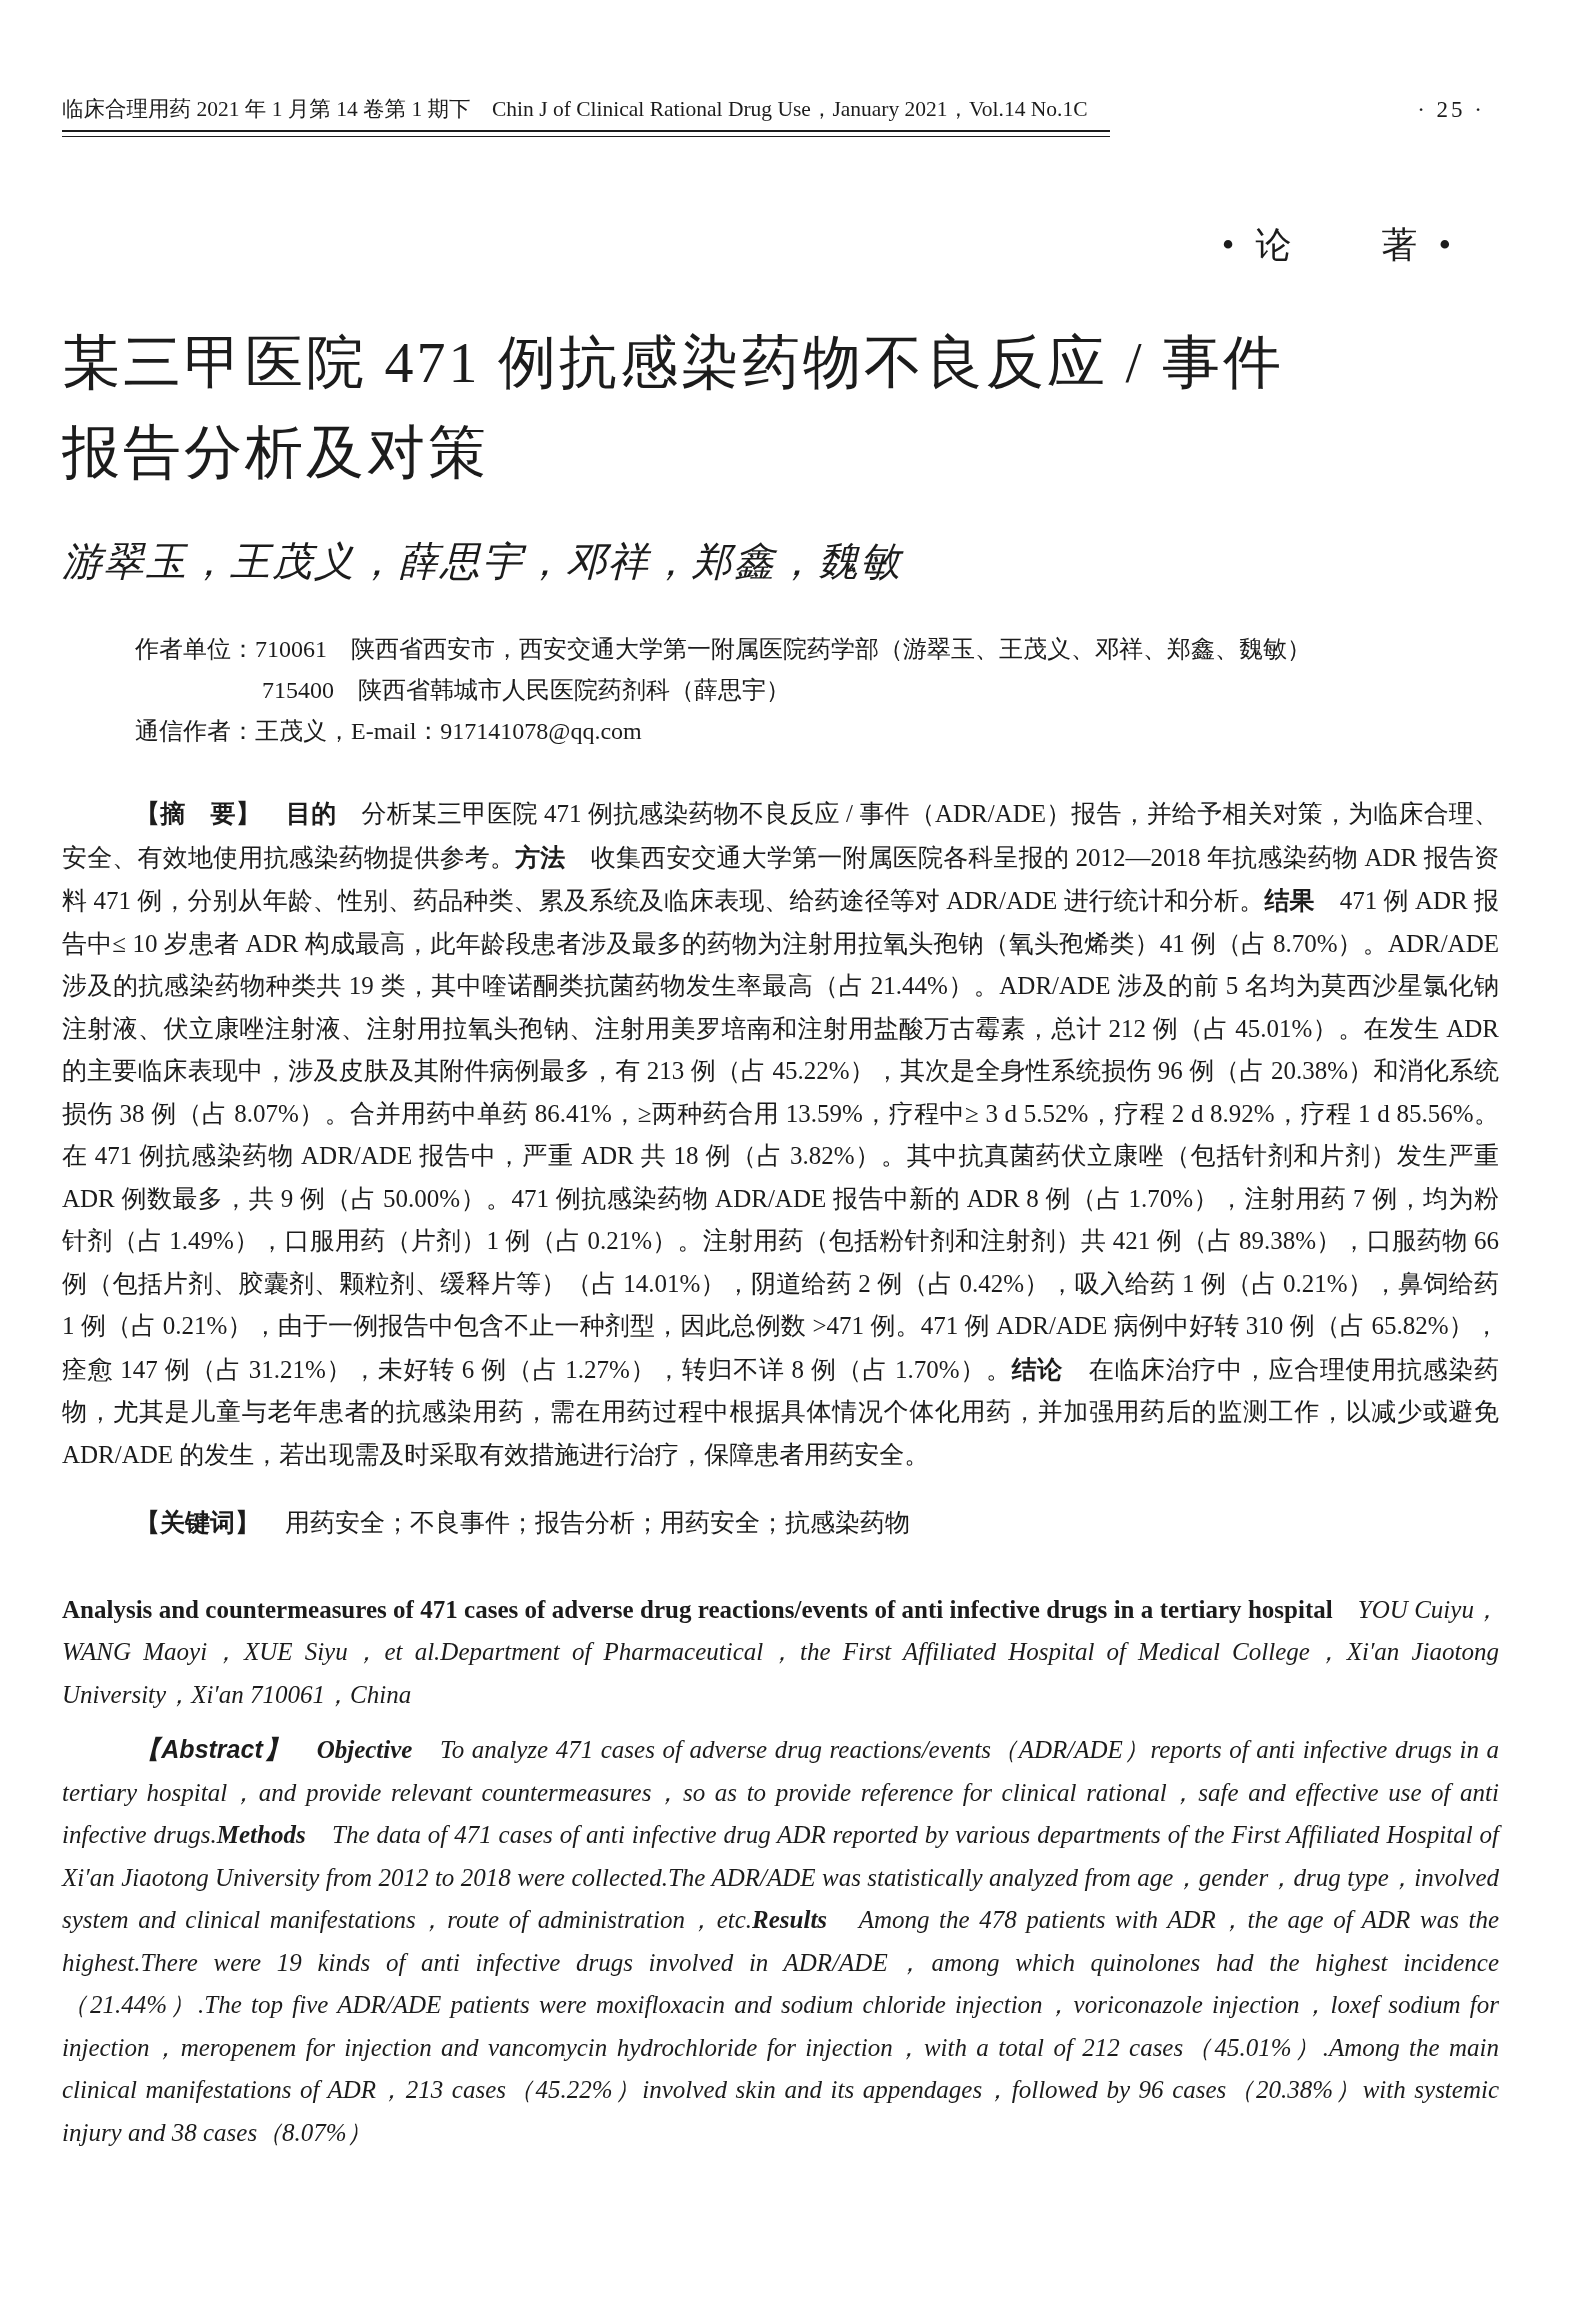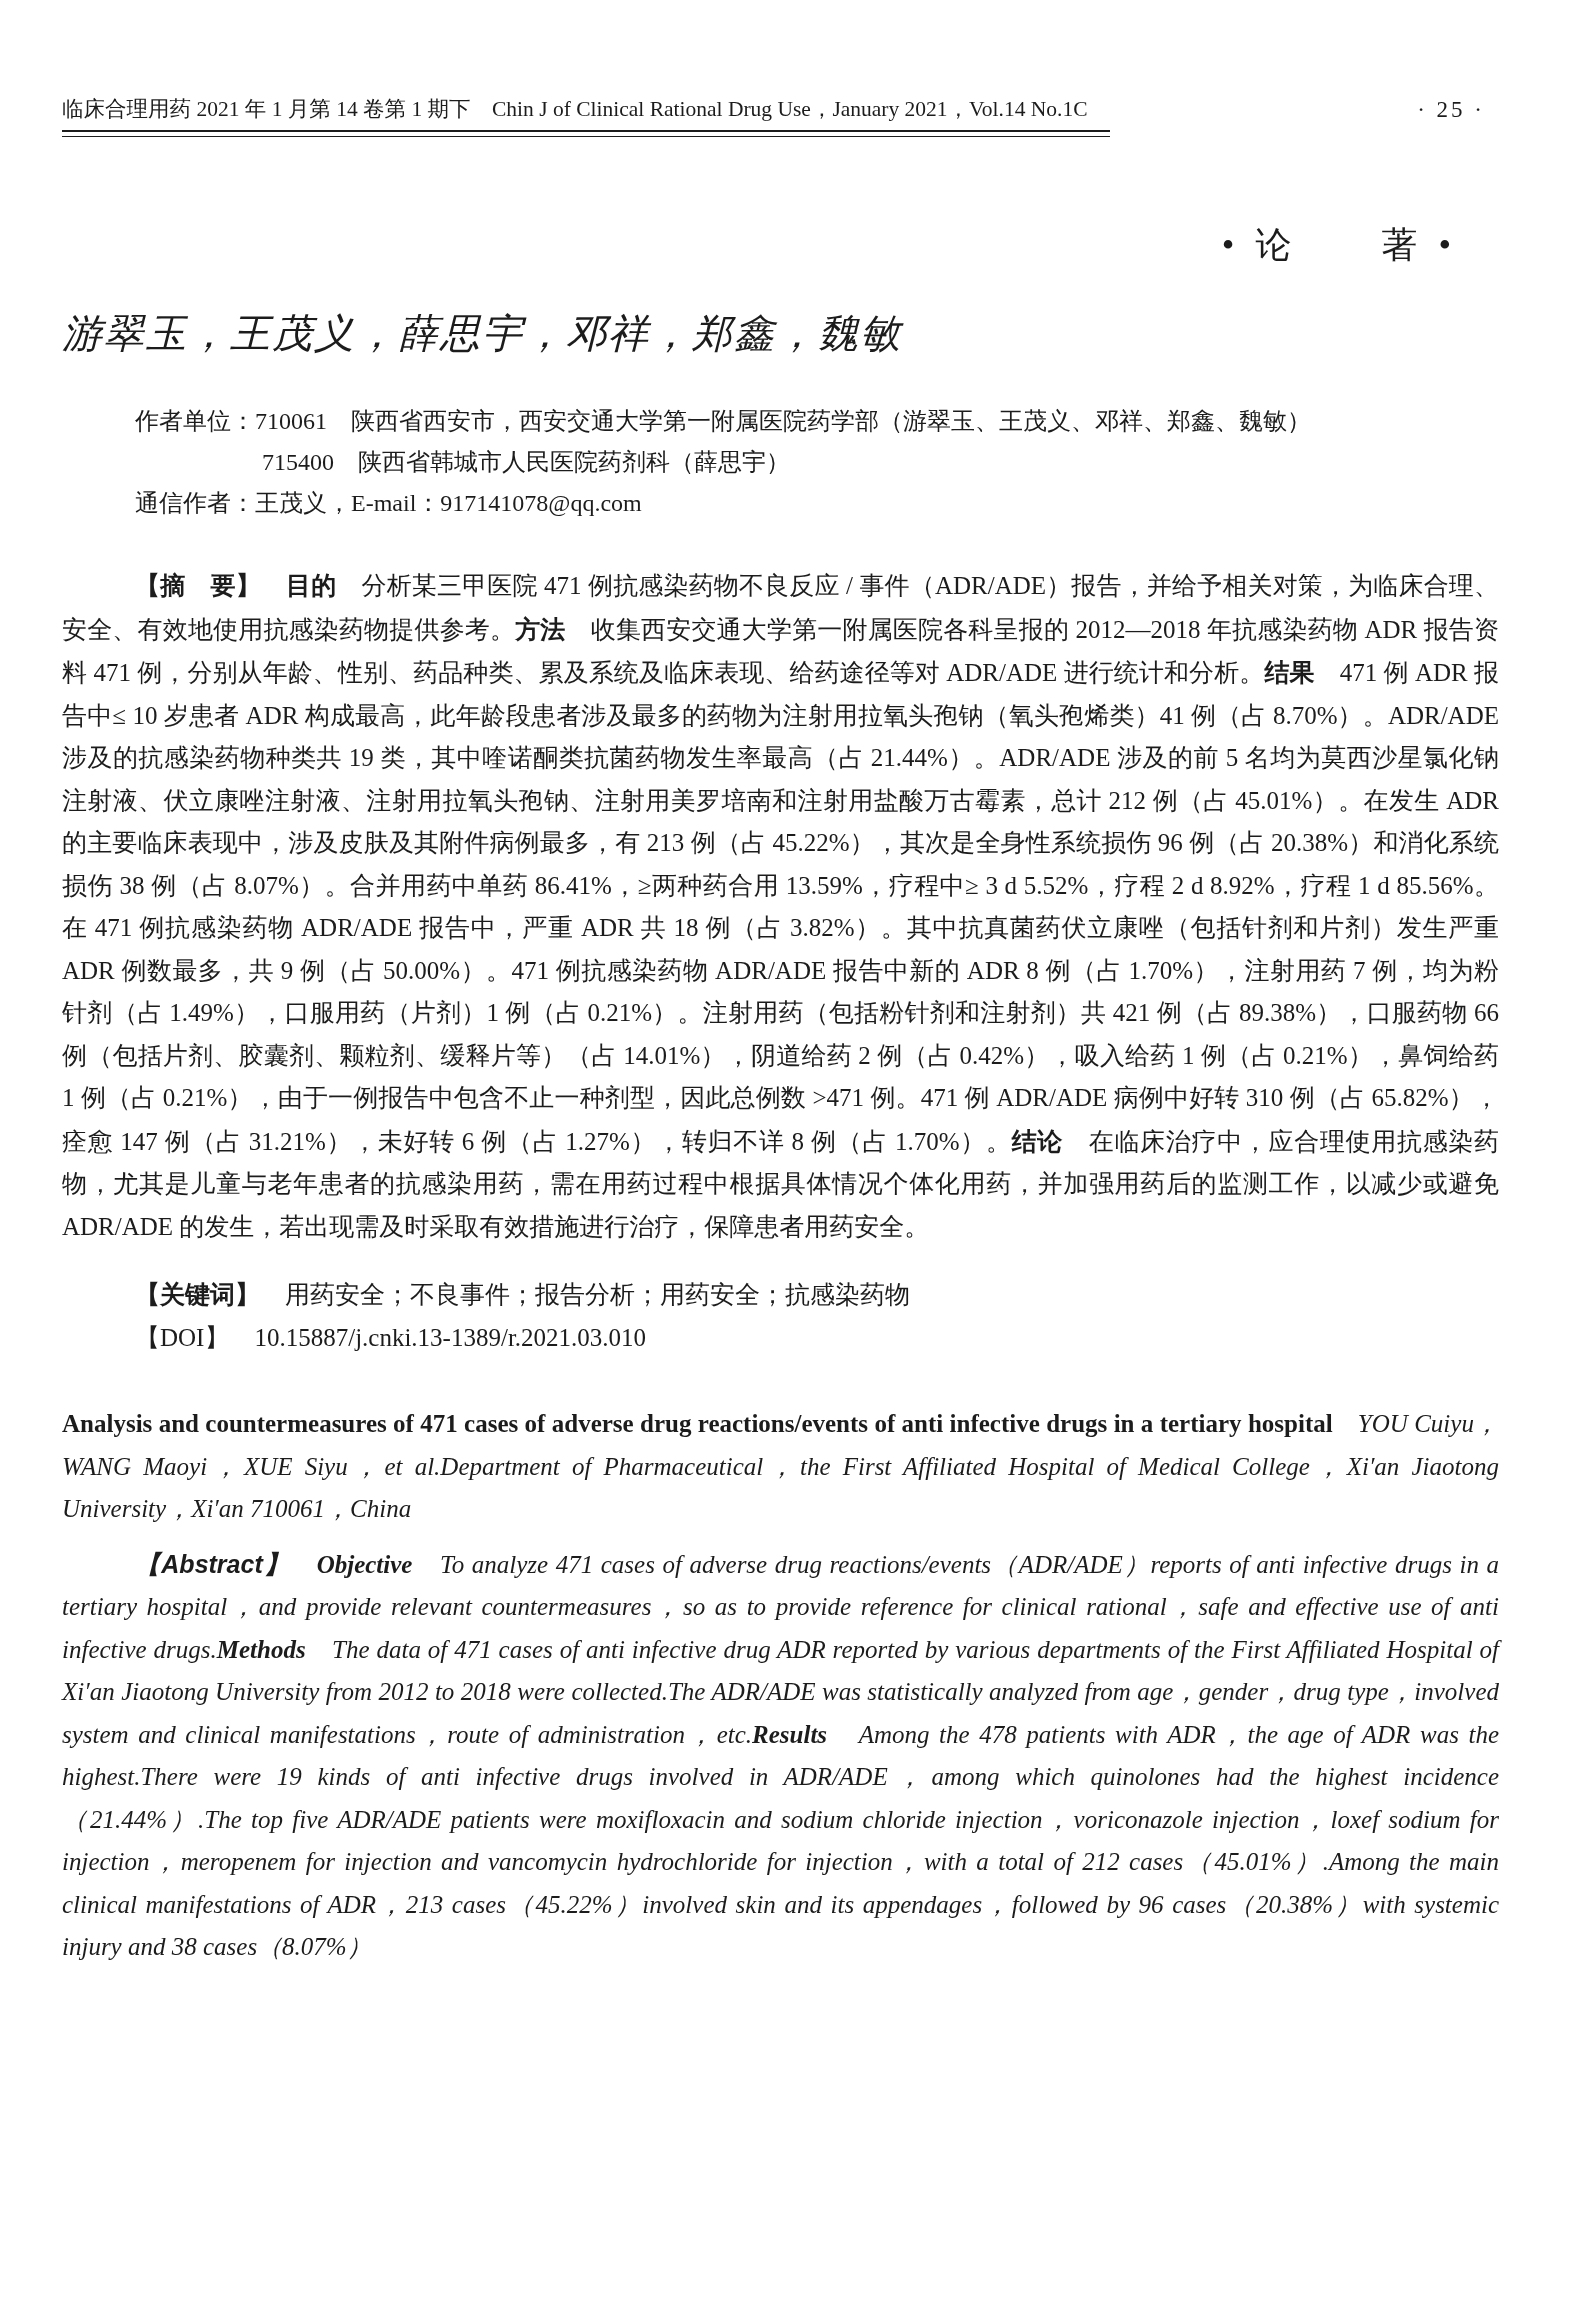--- a/index.html
+++ b/index.html
@@ -101,37 +101,38 @@
 <div class="page">
 
   <div class="running-head">
     <span>临床合理用药 2021 年 1 月第 14 卷第 1 期下　Chin J of Clinical Rational Drug Use，January 2021，Vol.14 No.1C</span>
     <span class="pagenum">· 25 ·</span>
   </div>
   <div class="head-rule"></div>
 
   <div class="category">• 论　　著 •</div>
 
+  <h1 class="title" style="margin:48px 0 0 0;">
+    <div>某三甲医院 471 例抗感染药物不良反应 / 事件</div>
+    <div>报告分析及对策</div>
+  </h1>
 
   <div class="authors">游翠玉，王茂义，薛思宇，邓祥，郑鑫，魏敏</div>
 
   <div class="affiliations">
     <div class="ln1">作者单位：710061　陕西省西安市，西安交通大学第一附属医院药学部（游翠玉、王茂义、邓祥、郑鑫、魏敏）</div>
     <div class="ln2">715400　陕西省韩城市人民医院药剂科（薛思宇）</div>
     <div class="ln3">通信作者：王茂义，E-mail：917141078@qq.com</div>
   </div>
 
   <p class="para"><span style="font-weight: bold; font-family: &quot;Liberation Sans&quot;, sans-serif;">【摘　要】　</span><span style="font-weight: bold; font-family: &quot;Liberation Sans&quot;, sans-serif;">目的　</span><span>分析某三甲医院 471 例抗感染药物不良反应 / 事件（ADR/ADE）报告，并给予相关对策，为临床合理、安全、有效地使用抗感染药物提供参考。</span><span style="font-weight: bold; font-family: &quot;Liberation Sans&quot;, sans-serif;">方法　</span><span>收集西安交通大学第一附属医院各科呈报的 2012—2018 年抗感染药物 ADR 报告资料 471 例，分别从年龄、性别、药品种类、累及系统及临床表现、给药途径等对 ADR/ADE 进行统计和分析。</span><span style="font-weight: bold; font-family: &quot;Liberation Sans&quot;, sans-serif;">结果　</span><span>471 例 ADR 报告中≤ 10 岁患者 ADR 构成最高，此年龄段患者涉及最多的药物为注射用拉氧头孢钠（氧头孢烯类）41 例（占 8.70%）。ADR/ADE 涉及的抗感染药物种类共 19 类，其中喹诺酮类抗菌药物发生率最高（占 21.44%）。ADR/ADE 涉及的前 5 名均为莫西沙星氯化钠注射液、伏立康唑注射液、注射用拉氧头孢钠、注射用美罗培南和注射用盐酸万古霉素，总计 212 例（占 45.01%）。在发生 ADR 的主要临床表现中，涉及皮肤及其附件病例最多，有 213 例（占 45.22%），其次是全身性系统损伤 96 例（占 20.38%）和消化系统损伤 38 例（占 8.07%）。合并用药中单药 86.41%，≥两种药合用 13.59%，疗程中≥ 3 d 5.52%，疗程 2 d 8.92%，疗程 1 d 85.56%。在 471 例抗感染药物 ADR/ADE 报告中，严重 ADR 共 18 例（占 3.82%）。其中抗真菌药伏立康唑（包括针剂和片剂）发生严重 ADR 例数最多，共 9 例（占 50.00%）。471 例抗感染药物 ADR/ADE 报告中新的 ADR 8 例（占 1.70%），注射用药 7 例，均为粉针剂（占 1.49%），口服用药（片剂）1 例（占 0.21%）。注射用药（包括粉针剂和注射剂）共 421 例（占 89.38%），口服药物 66 例（包括片剂、胶囊剂、颗粒剂、缓释片等）（占 14.01%），阴道给药 2 例（占 0.42%），吸入给药 1 例（占 0.21%），鼻饲给药 1 例（占 0.21%），由于一例报告中包含不止一种剂型，因此总例数 &gt;471 例。471 例 ADR/ADE 病例中好转 310 例（占 65.82%），痊愈 147 例（占 31.21%），未好转 6 例（占 1.27%），转归不详 8 例（占 1.70%）。</span><span style="font-weight: bold; font-family: &quot;Liberation Sans&quot;, sans-serif;">结论　</span><span>在临床治疗中，应合理使用抗感染药物，尤其是儿童与老年患者的抗感染用药，需在用药过程中根据具体情况个体化用药，并加强用药后的监测工作，以减少或避免 ADR/ADE 的发生，若出现需及时采取有效措施进行治疗，保障患者用药安全。</span></p>
 
   <div class="meta-line">
     <span class="label">【关键词】</span><span>　用药安全；不良事件；报告分析；用药安全；抗感染药物</span>
   </div>
 
-  <div class="meta-line">
-    <span>【DOI】</span><span>　10.15887/j.cnki.13-1389/r.2021.03.010</span>
-  </div>
 
   <div class="english">
     <p style="margin:0;"><span style="font-weight: bold;">Analysis and countermeasures of 471 cases of adverse drug reactions/events of anti infective drugs in a tertiary hospital</span><span>　</span><span style="font-style: italic;">YOU Cuiyu，WANG Maoyi，XUE Siyu，et al.Department of Pharmaceutical，the First Affiliated Hospital of Medical College，Xi′an Jiaotong University，Xi′an 710061，China</span></p>
     <p class="para-en" style="margin-bottom:0;"><span style="font-weight: bold; font-family: &quot;Liberation Sans&quot;, sans-serif;">【Abstract】　</span><span style="font-weight: bold;">Objective　</span><span>To analyze 471 cases of adverse drug reactions/events（ADR/ADE）reports of anti infective drugs in a tertiary hospital，and provide relevant countermeasures，so as to provide reference for clinical rational，safe and effective use of anti infective drugs.</span><span style="font-weight: bold;">Methods</span><span>　The data of 471 cases of anti infective drug ADR reported by various departments of the First Affiliated Hospital of Xi′an Jiaotong University from 2012 to 2018 were collected.The ADR/ADE was statistically analyzed from age，gender，drug type，involved system and clinical manifestations，route of administration，etc.</span><span style="font-weight: bold;">Results</span><span>　Among the 478 patients with ADR，the age of ADR was the highest.There were 19 kinds of anti infective drugs involved in ADR/ADE，among which quinolones had the highest incidence（21.44%）.The top five ADR/ADE patients were moxifloxacin and sodium chloride injection，voriconazole injection，loxef sodium for injection，meropenem for injection and vancomycin hydrochloride for injection，with a total of 212 cases（45.01%）.Among the main clinical manifestations of ADR，213 cases（45.22%）involved skin and its appendages，followed by 96 cases（20.38%）with systemic injury and 38 cases（8.07%）</span></p>
   </div>
 
 </div>
 
 </body></html>

